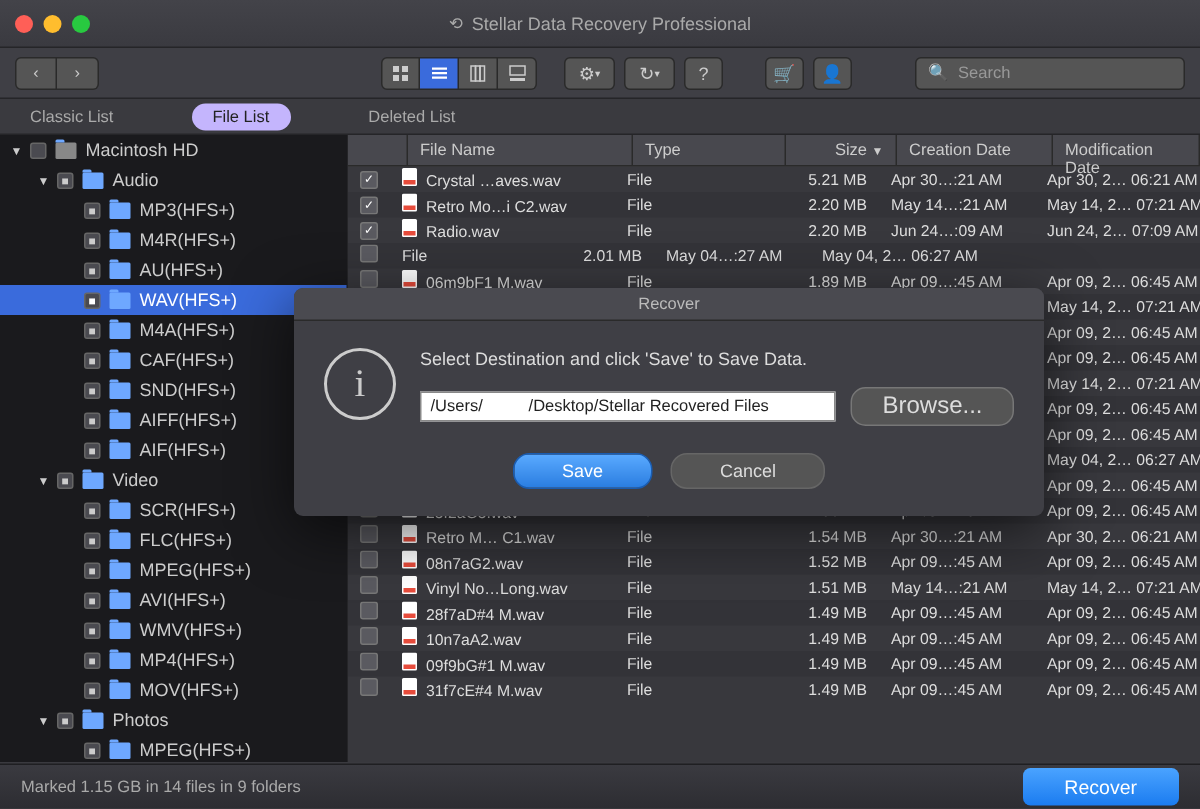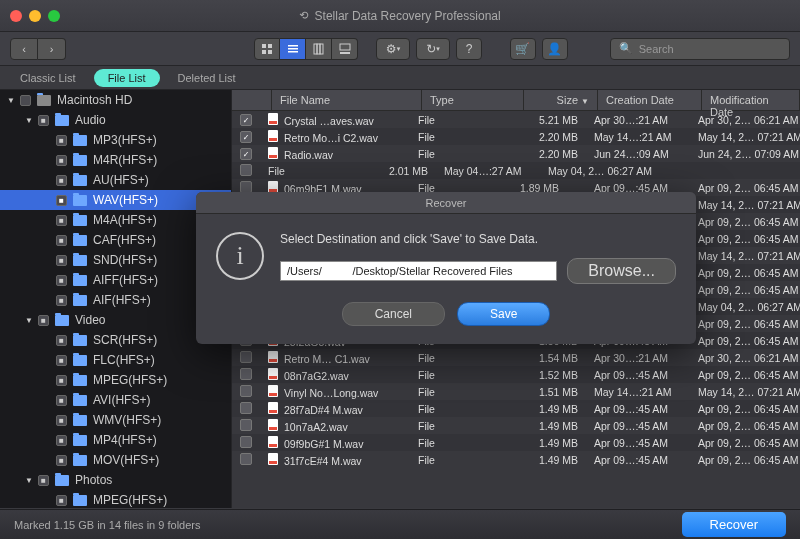--- a/index.html
+++ b/index.html
@@ -19,23 +19,23 @@
   .navbtn:first-child { border-radius: 4px 0 0 4px; }
   .navbtn:last-child { border-radius: 0 4px 4px 0; border-left:none;}
   .seg { display:flex; margin-left:180px;}
   .segbtn { width:26px; height:22px; background:#555; border:1px solid #2a2a2a; border-left:none; display:flex;align-items:center;justify-content:center;}
   .segbtn:first-child{border-left:1px solid #2a2a2a; border-radius:4px 0 0 4px;}
   .segbtn:last-child{border-radius:0 4px 4px 0;}
   .segbtn.active { background:#3a6bdc;}
   .iconbtn { width:34px; height:22px; background:#555; border:1px solid #2a2a2a; border-radius:4px; display:flex;align-items:center;justify-content:center; font-size:12px;}
   .search { flex:1; max-width:180px; margin-left:auto; height:22px; background:#555; border:1px solid #2a2a2a; border-radius:4px; display:flex;align-items:center; padding:0 8px; gap:6px; font-size:11px; color:#999;}
   
-  .tabs { height: 24px; background: #3a3a3f; display:flex; align-items:center; padding:0 6px; border-bottom:1px solid #252528;}
+  .tabs { height: 24px; background: #3a3a3f; display:flex; align-items:center; padding:0 6px; border-bottom:1px solid #252528;gap:34px;}
   .tab { padding: 3px 14px; font-size: 11px; color:#aaa; border-radius:10px; margin-right:4px;}
-  .tab.active { background:#5eead4; color:#222;}
+  .tab.active { background:#c4b5fd; color:#222;}
   
   .content { display:flex; height: 418px; }
   
   .sidebar { width: 232px; background:#1a1a1d; overflow-y:auto; font-size:12px; border-right:1px solid #252528;}
   .tree-item { display:flex; align-items:center; height:20px; padding-left:6px; color:#ccc; white-space:nowrap;}
   .tree-item.selected { background:#3a6bdc; color:#fff;}
   .disc { font-size:8px; margin-right:4px; width:10px; display:inline-block; text-align:center;}
   .chk { width:11px; height:11px; background:#4a4a50; border:1px solid #666; border-radius:2px; margin-right:6px; display:inline-flex;align-items:center;justify-content:center;font-size:8px;}
   .fold { width:14px; height:11px; background:#6ea8ff; border-radius:1px; margin-right:6px; display:inline-block; position:relative;}
   .fold::before{content:'';position:absolute;top:-2px;left:0;width:6px;height:2px;background:#6ea8ff;border-radius:1px 1px 0 0;}
@@ -307,21 +307,21 @@
           <div class="c-check"><span class="rchk"></span></div>
           <div class="c-type">File</div>
           <div class="c-size" style="text-align:right">2.01 MB</div>
           <div class="c-cdate">May 04…:27 AM</div>
           <div class="c-mdate">May 04, 2… 06:27 AM</div>
         </div>
         <div class="row">
           <div class="c-check"><span class="rchk"></span></div>
           <div class="c-name"><span class="ficon"></span><span>06m9bF1 M.wav</span></div>
           <div class="c-type">File</div>
-          <div class="c-size" style="text-align:left">1.89 MB</div>
+          <div class="c-size" style="text-align:right">1.89 MB</div>
           <div class="c-cdate">Apr 09…:45 AM</div>
           <div class="c-mdate">Apr 09, 2… 06:45 AM</div>
         </div>
         <div class="row">
           <div class="c-check"><span class="rchk"></span></div>
           <div class="c-name"><span class="ficon"></span><span>Digital Vox C2.wav</span></div>
           <div class="c-type">File</div>
           <div class="c-size" style="text-align:right">1.84 MB</div>
           <div class="c-cdate">May 14…:21 AM</div>
           <div class="c-mdate">May 14, 2… 07:21 AM</div>
@@ -461,16 +461,16 @@
     <div class="info-icon">i</div>
     <div class="modal-content">
       <div>Select Destination and click 'Save' to Save Data.</div>
       <div class="path-row">
         <input class="path-input" value="/Users/          /Desktop/Stellar Recovered Files" style="">
         <div class="browse-btn">Browse...</div>
       </div>
     </div>
   </div>
   <div class="modal-actions">
+    <div class="btn btn-save">Save</div>
     <div class="btn btn-cancel">Cancel</div>
-    <div class="btn btn-save">Save</div>
   </div>
 </div>
 
 </body></html>

